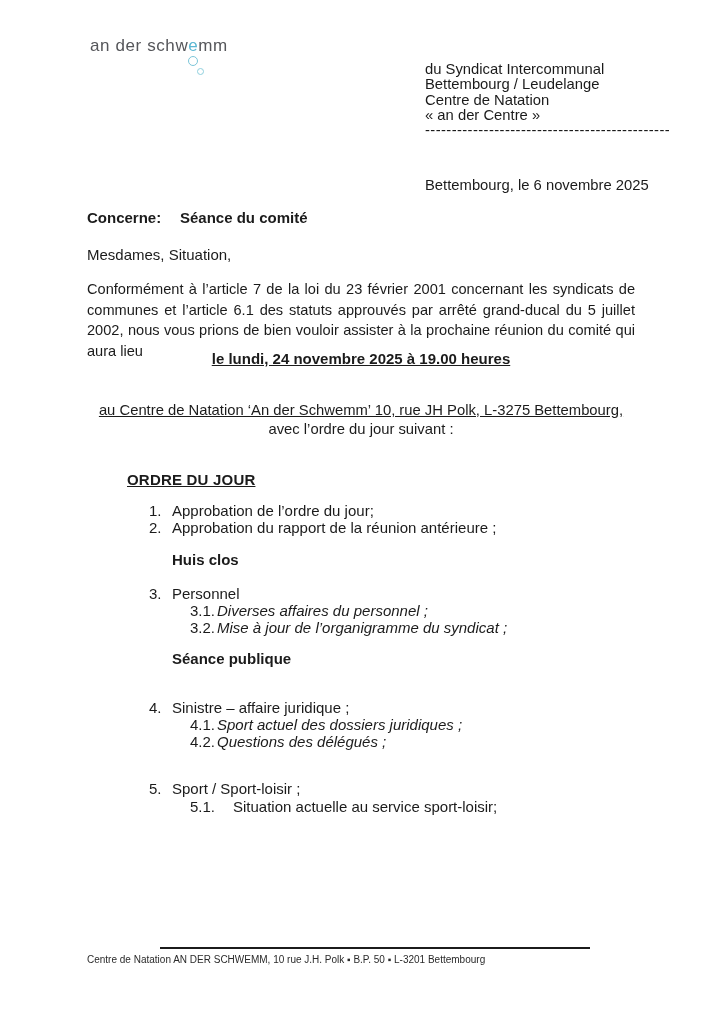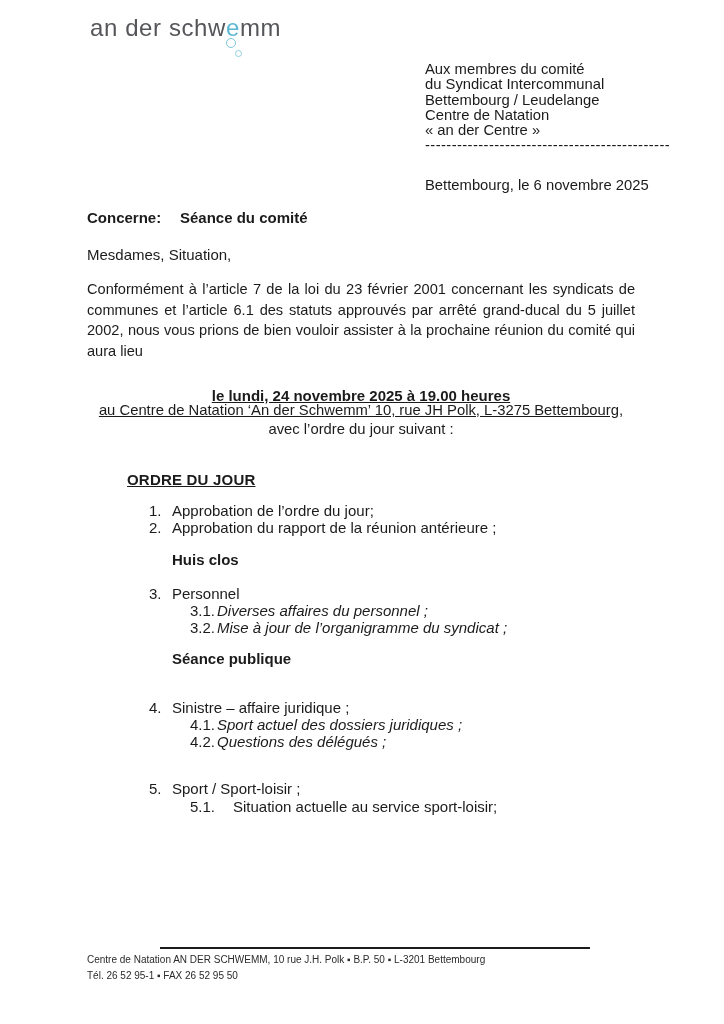--- a/index.html
+++ b/index.html
@@ -4,42 +4,42 @@
 <style>
   html,body { margin:0; padding:0; background:#e8e8e8; }
   .page {
     position:relative; width:724px; height:1024px; margin:0 auto;
     background:#ffffff; overflow:hidden;
     font-family:"Liberation Sans", sans-serif; color:#1b1b1b;
   }
   .abs { position:absolute; }
 
   
-  .logo { left:90px; top:14px; font-size:24px; line-height:28px;
+  .logo { left:90px; top:32px; font-size:17px; line-height:28px;
           letter-spacing:0.6px; color:#55565a; white-space:nowrap; }
   .logo .e-wrap { position:relative; display:inline-block; color:#5bb7d3; }
   .bubble1 { position:absolute; left:0px;  top:24px; width:8px; height:8px;
              border:1.6px solid #7cc6d9; border-radius:50%; }
   .bubble2 { position:absolute; left:9px; top:36px; width:5px; height:5px;
              border:1.4px solid #8fd0de; border-radius:50%; }
 
   
   .recipient { left:425px; top:62px; font-size:14.8px; line-height:15.3px; white-space:nowrap; }
   .divider   { letter-spacing:0.4px; line-height:15px; }
   .dateline  { left:425px; top:177px; font-size:14.8px; white-space:nowrap; }
 
   
   .subject    { left:87px; top:209px; font-size:15px; font-weight:bold; white-space:nowrap; }
   .subject .lbl { display:inline-block; width:93px; }
   .salutation { left:87px; top:246px; font-size:15px; }
   .paragraph  { left:87px; top:279px; width:548px; font-size:14.6px;
                 line-height:20.7px; text-align:justify; }
 
   
-  .mt-datetime { left:87px; top:387px; width:548px; text-align:center;
+  .mt-datetime { left:87px; top:350px; width:548px; text-align:center;
                  font-size:15px; font-weight:bold; text-decoration:underline; }
   .mt-location { left:87px; top:402px; width:548px; text-align:center;
                  font-size:14.8px; text-decoration:underline; }
   .mt-followup { left:87px; top:421px; width:548px; text-align:center; font-size:14.8px; }
 
   
   .agenda-title { left:127px; top:471px; font-size:15px; font-weight:bold;
                   text-decoration:underline; letter-spacing:0.2px; }
   .row { left:0; top:0; width:724px; height:18px; font-size:15px; }
   .row span { position:absolute; top:0; white-space:nowrap; }
@@ -55,21 +55,20 @@
 </head>
 <body>
 
 <div class="page">
 
   <div class="abs logo">
     <span>an der schw</span><span class="e-wrap"><span>e</span><span class="bubble1"></span><span class="bubble2"></span></span><span>mm</span>
   </div>
 
   <div class="abs recipient">
-    <div>Aux membres du comité</div>
     <div>du Syndicat Intercommunal</div>
     <div>Bettembourg / Leudelange</div>
     <div>Centre de Natation</div>
     <div>« an der Centre »</div>
     <div class="divider">----------------------------------------------</div>
   </div>
 
   <div class="abs dateline">Bettembourg, le 6 novembre 2025</div>
 
   <div class="abs subject">
@@ -129,15 +128,14 @@
     <span class="n1">5.</span>
     <span class="t1">Sport / Sport-loisir ;</span>
   </div>
   <div class="abs row" style="top:798px">
     <span class="n2">5.1.</span>
     <span class="t2w">Situation actuelle au service sport-loisir;</span>
   </div>
 
   <div class="abs footer-rule"></div>
   <div class="abs footer-line" style="top:954px">Centre de Natation AN DER SCHWEMM, 10 rue J.H. Polk ▪ B.P. 50 ▪ L-3201 Bettembourg</div>
-  <div class="abs footer-line" style="top:970px">Tél. 26 52 95-1 ▪ FAX 26 52 95 50</div>
 
 </div>
 
 </body></html>

